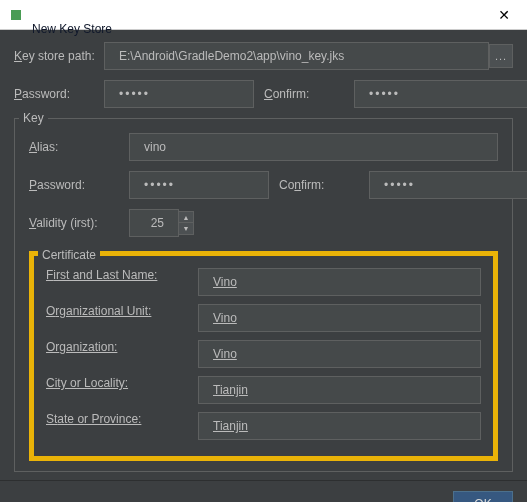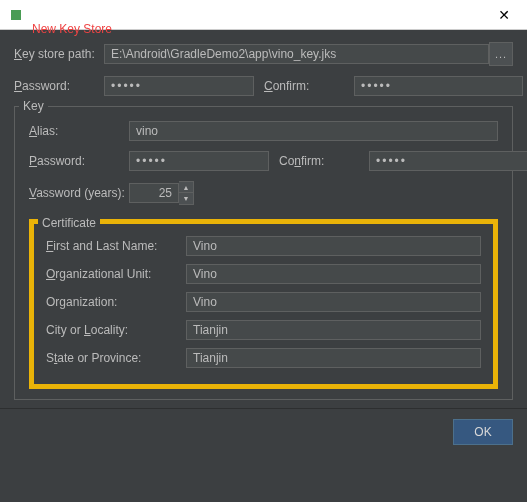--- a/index.html
+++ b/index.html
@@ -1,31 +1,31 @@
 <!DOCTYPE html>
 <html><head>
 <meta charset="utf-8">
 <style>
 * { box-sizing: border-box; margin: 0; padding: 0; font-family: "Segoe UI", Tahoma, sans-serif; font-size: 12px; }
 body { background: #3c3f41; width: 527px; height: 502px; overflow: hidden; color: #bbbbbb; }
 .titlebar { background: #ffffff; height: 30px; display: flex; align-items: center; padding: 0 8px; border-bottom: 1px solid #ccc; }
 .titlebar .icon { width: 16px; height: 16px; margin-right: 8px; display: flex; align-items: center; justify-content: center; }
-.titlebar .title { color: #ef4444; font-size: 12px; flex: 1; margin-top: 28px; }
+.titlebar .title { color: #0f172a; font-size: 12px; flex: 1; margin-top: 28px; }
 .titlebar .close { width: 30px; height: 30px; display: flex; align-items: center; justify-content: center; color: #000; font-size: 14px; cursor: pointer; }
 .content { padding: 12px 14px 8px 14px; }
 .row { display: flex; align-items: center; margin-bottom: 10px; }
 .label { color: #bbbbbb; min-width: 90px; }
 .label u { text-decoration: underline; }
-.input { background: #45494a; border: 1px solid #5e6060; color: #bbbbbb; padding: 3px 6px; height: 20px; }
+.input { background: #45494a; border: 1px solid #5e6060; color: #bbbbbb; padding: 3px 14px; height: 28px; }
 .input.focused { border-color: #466d94; box-shadow: 0 0 0 1px #466d94; }
 .browse-btn { width: 24px; height: 24px; background: #4c5052; border: 1px solid #5e6060; color: #bbbbbb; display: flex; align-items: center; justify-content: center; cursor: pointer; font-size: 11px; letter-spacing: 1px; }
 .fieldset { border: 1px solid #5e6060; margin-top: 6px; padding: 14px 14px 10px 14px; position: relative; }
 .fieldset-legend { position: absolute; top: -8px; left: 4px; background: #3c3f41; padding: 0 4px; color: #bbbbbb; }
 .inner-fieldset { border: 5px solid #eab308; margin-top: 14px; padding: 12px 12px 8px 12px; position: relative; }
-.cert-row { display: flex; align-items: center; margin-bottom: 8px; gap: 8px; }
+.cert-row { display: flex; align-items: flex-start; margin-bottom: 8px; gap: 20px; text-decoration: underline; }
 .cert-label { min-width: 132px; color: #bbbbbb; }
 .cert-input { flex: 1; }
 .spinner-wrap { display: flex; align-items: center; }
 .spinner { width: 50px; text-align: right; }
 .spinner-btns { display: flex; flex-direction: column; border: 1px solid #5e6060; border-left: none; }
 .spinner-btn { width: 14px; height: 11px; background: #4c5052; display: flex; align-items: center; justify-content: center; font-size: 7px; color: #bbbbbb; cursor: pointer; line-height: 1; }
 .spinner-btn:first-child { border-bottom: 1px solid #5e6060; }
 .button-bar { display: flex; justify-content: flex-end; gap: 8px; padding: 10px 14px 12px 14px; border-top: 1px solid #2d2f30; }
 .btn { min-width: 60px; height: 26px; border: 1px solid #5e6060; background: #4c5052; color: #bbbbbb; display: flex; align-items: center; justify-content: center; cursor: pointer; padding: 0 14px; }
 .btn.primary { background: #365880; border-color: #4c708c; color: #d8d8d8; }
@@ -67,21 +67,21 @@
     </div>
 
     <div class="row">
       <span class="label" style="min-width:100px"><u>P</u><span>assword:</span></span>
       <input class="input pwd-dots" style="width: 140px;" type="text" value="•••••">
       <span style="flex:0 0 auto; margin-left:10px;" class="label"><span>Co</span><u>n</u><span>firm:</span></span>
       <input class="input pwd-dots" style="flex: 1 1 0%;" type="text" value="•••••">
     </div>
 
     <div class="row">
-      <span class="label" style="min-width:100px"><u>V</u><span>assword (years):</span></span>
+      <span class="label" style="min-width:100px"><u>V</u><span>alidity (irst):</span></span>
       <div class="spinner-wrap">
         <input class="input spinner" value="25" style="">
         <div class="spinner-btns">
           <div class="spinner-btn">▲</div>
           <div class="spinner-btn">▼</div>
         </div>
       </div>
     </div>
 
     <div class="inner-fieldset">

